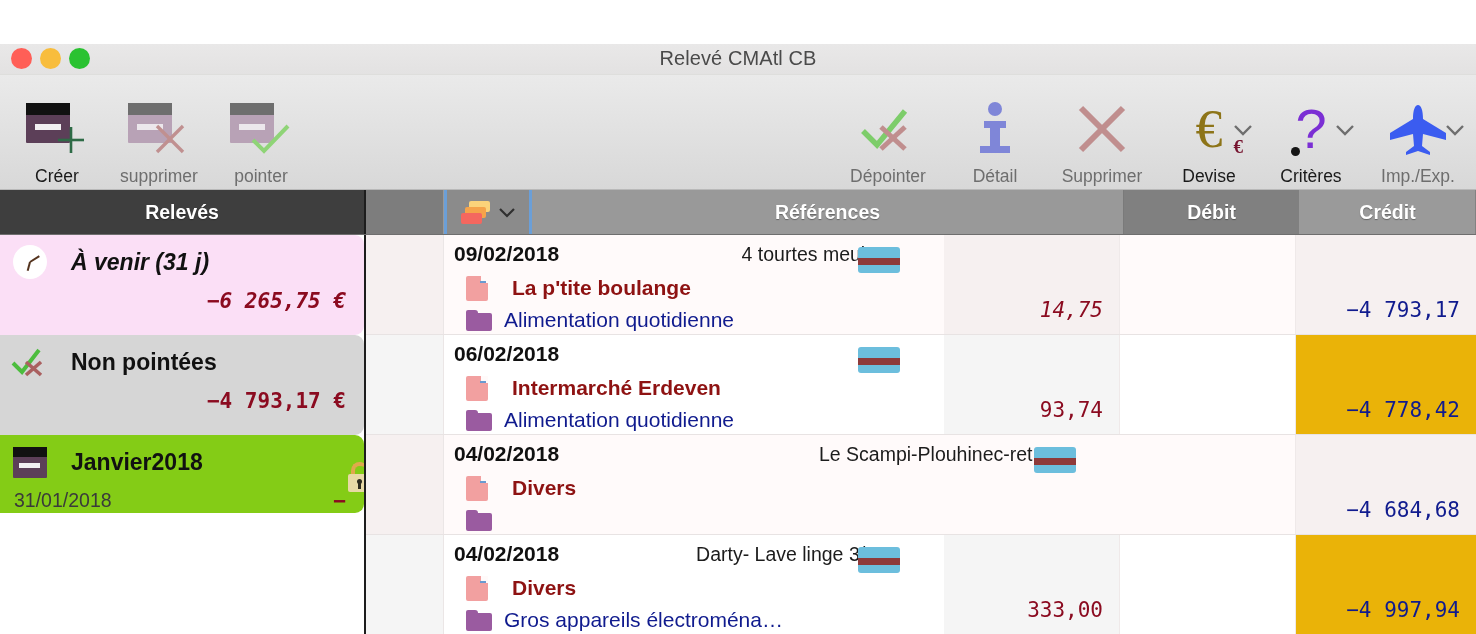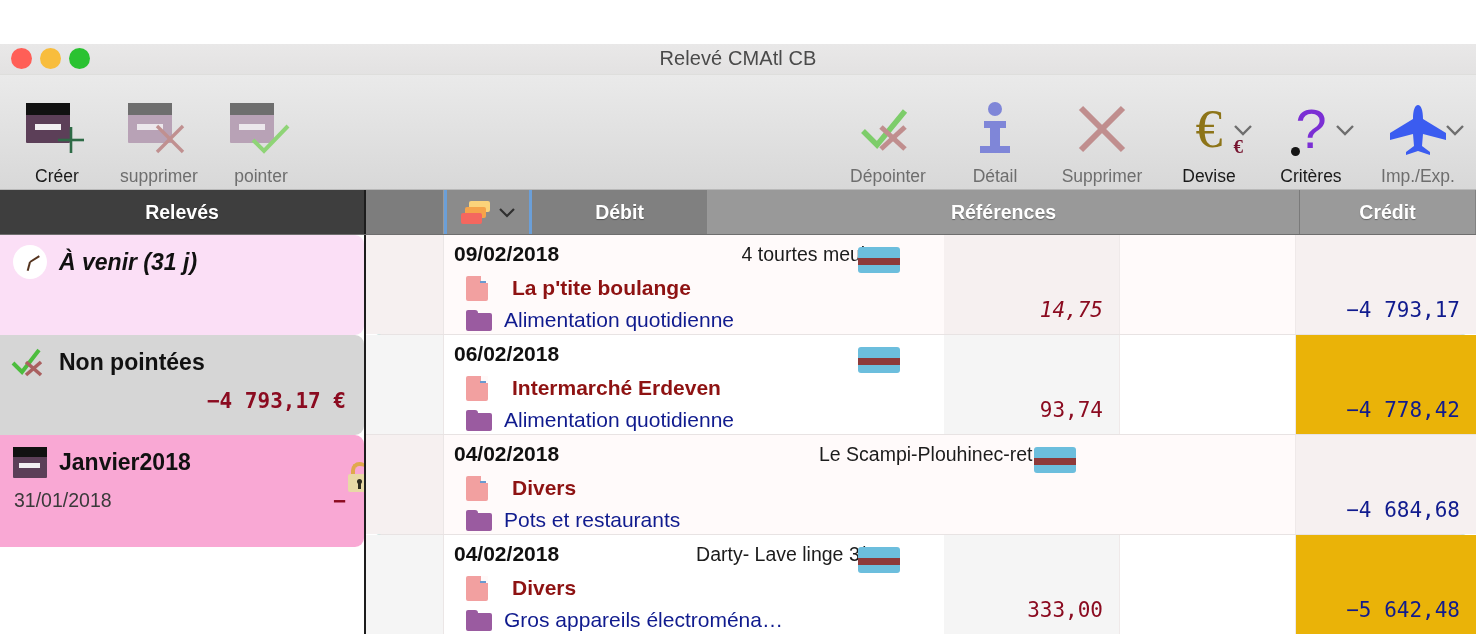--- a/index.html
+++ b/index.html
@@ -288,42 +288,42 @@
   .sb-row {
     position: relative;
     box-sizing: border-box;
     border-top-right-radius: 9px;
     border-bottom-right-radius: 9px;
     padding: 0;
     overflow: hidden;
   }
   .sb-row.pink  { background: #fbdff6; height: 100px; }
   .sb-row.gray  { background: #d6d6d6; height: 100px; }
-  .sb-row.cream { background: #f9a8d4; height: 112px; }
+  .sb-row.cream { background: #84cc16; height: 78px; }
 
   .sb-line1 {
     display: flex;
     align-items: center;
     height: 54px;
     padding-left: 8px;
     box-sizing: border-box;
   }
   .sb-icon {
     width: 44px;
     display: flex;
     align-items: center;
     justify-content: center;
     flex: none;
   }
   .sb-title {
     font-size: 23px;
     font-weight: bold;
     color: #111111;
     white-space: nowrap;
-    margin-left: 7px;
+    margin-left: 19px;
   }
   .sb-title.ital { font-style: italic; }
   .sb-lock {
     margin-left: auto;
     margin-right: 18px;
     flex: none;
   }
   .sb-line2 {
     display: flex;
     align-items: flex-start;
@@ -403,21 +403,21 @@
     overflow: hidden;
     background: #ffffff;
   }
   .trow {
     display: flex;
     height: 100px;
     box-sizing: border-box;
     border-bottom: 1px solid #e8e3e3;
     position: relative;
   }
-  .trow.tintA { background: #14b8a6; border-radius: 15px; }
+  .trow.tintA { background: #14b8a6; }
   .trow.tintB { background: #fafafa; }
   .trow .cell-gutter {
     width: 78px;
     flex: none;
     background: rgba(0,0,0,0.012);
     border-right: 1px solid #ebe6e6;
     box-sizing: border-box;
   }
   .trow.tintA .cell-gutter { background: #f6f0f0; }
   .trow.tintB .cell-gutter { background: #f5f5f5; }
@@ -709,38 +709,41 @@
     <div class="ch ch-cards">
       <span class="stackicon">
         <i class="si1"></i>
           <i class="si2"></i>
           <i class="si3"></i>
       </span>
       <svg width="18" height="11" viewBox="0 0 18 11">
         <polyline points="2,2 9,9 16,2" fill="none" stroke="#2f2f2f" stroke-width="2.2"></polyline>
       </svg>
     </div>
+    <div class="ch ch-refs">Références</div>
     <div class="ch ch-debit">Débit</div>
-    <div class="ch ch-refs">Références</div>
     <div class="ch ch-credit">Crédit</div>
   </div>
 
   <div class="body-area">
 
     <div class="sidebar">
 
       <div class="sb-row pink">
         <div class="sb-line1">
           <span class="sb-icon">
             <span class="clockicon">
                 <span class="h1"></span>
                 <span class="h2"></span>
               </span>
           </span>
           <span class="sb-title ital">À venir (31 j)</span>
+        </div>
+        <div class="sb-line2">
+          <span class="sb-amount">−6 265,75 €</span>
         </div>
       </div>
 
       <div class="sb-row gray">
         <div class="sb-line1">
           <span class="sb-icon">
             <svg class="checkx" viewBox="0 0 38 30">
               <polyline points="2,16 11,25 28,3" fill="none" stroke="#4cbd3e" stroke-width="4"></polyline>
               <line x1="15" y1="15" x2="30" y2="28" stroke="#aa6060" stroke-width="3.6"></line>
               <line x1="30" y1="15" x2="15" y2="28" stroke="#aa6060" stroke-width="3.6"></line>
@@ -857,21 +860,20 @@
                 <span class="tg-notch"></span>
                 <span class="tg-line"></span>
               </span>
             <span class="ref-payee">Divers</span>
           </div>
           <div class="ref-line3">
             <span class="foldericon">
                 <span class="fd-tab"></span>
                 <span class="fd-body"></span>
               </span>
-            <span class="ref-cat">Pots et restaurants</span>
           </div>
           <span class="cc-icon">
               <span class="cc-stripe"></span>
             </span>
         </div>
         <div class="cell-num cell-credit"></div>
         <div class="cell-num cell-solde">−4 684,68</div>
       </div>
 
       <div class="trow tintB">
@@ -895,21 +897,21 @@
                 <span class="fd-body"></span>
               </span>
             <span class="ref-cat">Gros appareils électroména…</span>
           </div>
           <span class="cc-icon">
               <span class="cc-stripe"></span>
             </span>
         </div>
         <div class="cell-num cell-debit">333,00</div>
         <div class="cell-num cell-credit"></div>
-        <div class="cell-num cell-solde">−5 642,48</div>
+        <div class="cell-num cell-solde">−4 997,94</div>
       </div>
 
       <div class="trow tintA">
         <div class="cell-gutter"></div>
         <div class="cell-refs">
           <div class="ref-line1">
             <span class="ref-date">03/02/2018</span>
             <span class="ref-note"></span>
           </div>
           <div class="ref-line2">

